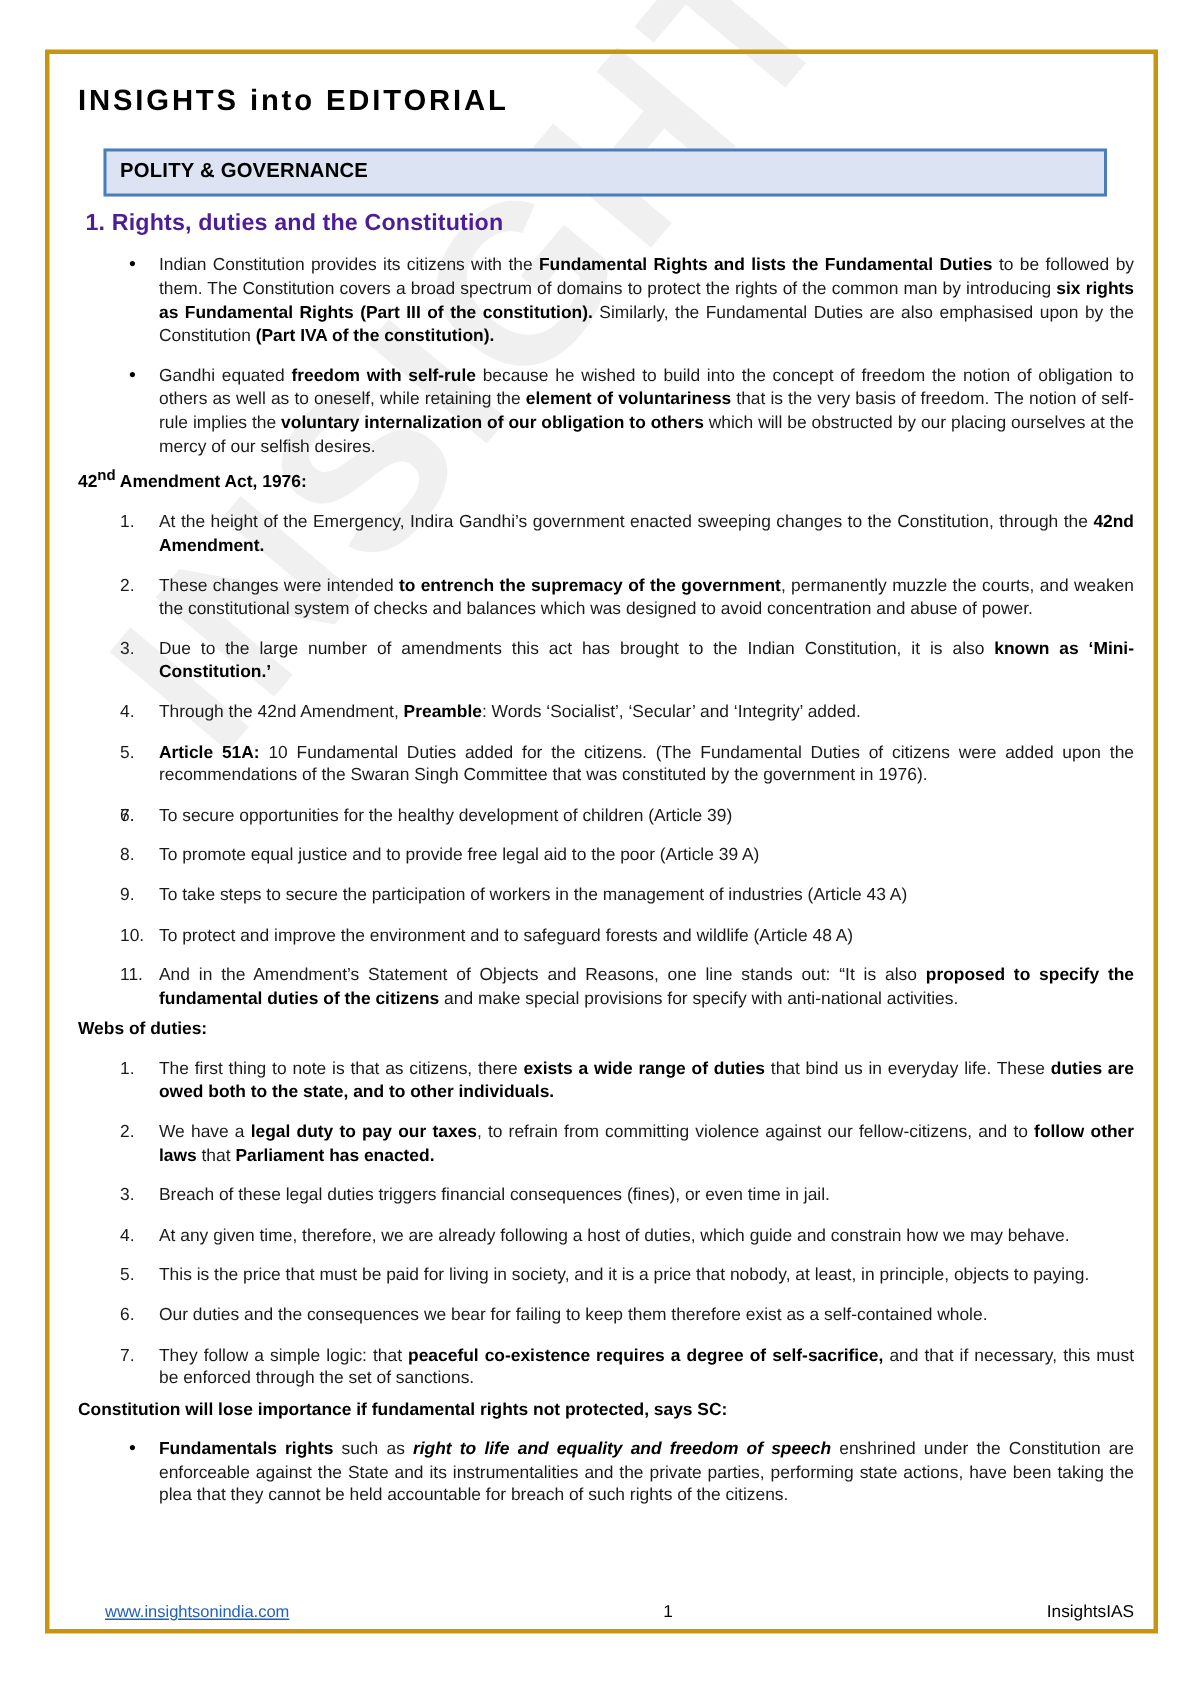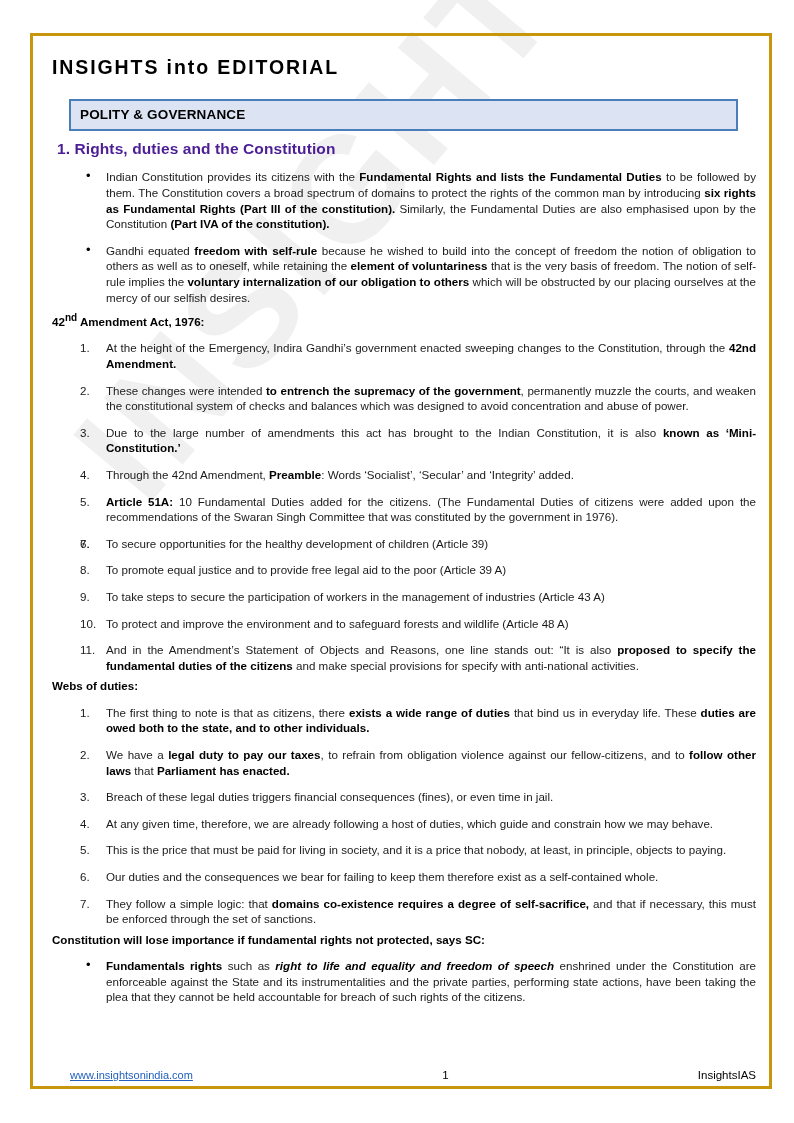--- a/index.html
+++ b/index.html
@@ -222,26 +222,26 @@
         <li><span class="num">7.</span><span>To secure opportunities for the healthy development of children (Article 39)</span></li>
         <li><span class="num">8.</span><span>To promote equal justice and to provide free legal aid to the poor (Article 39 A)</span></li>
         <li><span class="num">9.</span><span>To take steps to secure the participation of workers in the management of industries (Article 43 A)</span></li>
         <li><span class="num">10.</span><span>To protect and improve the environment and to safeguard forests and wildlife (Article 48 A)</span></li>
         <li><span class="num">11.</span><span>And in the Amendment’s Statement of Objects and Reasons, one line stands out: “It is also </span><b>proposed to specify the fundamental duties of the citizens</b><span> and make special provisions for specify with anti-national activities.</span></li>
       </ol>
 
     <div class="sub-head">Webs of duties:</div>
     <ol class="nums" id="webs-items">
         <li><span class="num">1.</span><span>The first thing to note is that as citizens, there </span><b>exists a wide range of duties</b><span> that bind us in everyday life. These </span><b>duties are owed both to the state, and to other individuals.</b></li>
-        <li><span class="num">2.</span><span>We have a </span><b>legal duty to pay our taxes</b><span>, to refrain from obligation violence against our fellow-citizens, and to </span><b>follow other laws</b><span> that </span><b>Parliament has enacted.</b></li>
+        <li><span class="num">2.</span><span>We have a </span><b>legal duty to pay our taxes</b><span>, to refrain from committing violence against our fellow-citizens, and to </span><b>follow other laws</b><span> that </span><b>Parliament has enacted.</b></li>
         <li><span class="num">3.</span><span>Breach of these legal duties triggers financial consequences (fines), or even time in jail.</span></li>
         <li><span class="num">4.</span><span>At any given time, therefore, we are already following a host of duties, which guide and constrain how we may behave.</span></li>
         <li><span class="num">5.</span><span>This is the price that must be paid for living in society, and it is a price that nobody, at least, in principle, objects to paying.</span></li>
         <li><span class="num">6.</span><span>Our duties and the consequences we bear for failing to keep them therefore exist as a self-contained whole.</span></li>
-        <li><span class="num">7.</span><span>They follow a simple logic: that </span><b>domains co-existence requires a degree of self-sacrifice,</b><span> and that if necessary, this must be enforced through the set of sanctions.</span></li>
+        <li><span class="num">7.</span><span>They follow a simple logic: that </span><b>peaceful co-existence requires a degree of self-sacrifice,</b><span> and that if necessary, this must be enforced through the set of sanctions.</span></li>
       </ol>
 
     <div class="sub-head">Constitution will lose importance if fundamental rights not protected, says SC:</div>
     <ul class="bullets" id="sc-bullets">
         <li><b>Fundamentals rights</b><span> such as </span><b style="font-style: italic;">right to life and equality and freedom of speech</b><span> enshrined under the Constitution are enforceable against the State and its instrumentalities and the private parties, performing state actions, have been taking the plea that they cannot be held accountable for breach of such rights of the citizens.</span></li>
       </ul>
 
   </div>
 
   <div class="footer">

